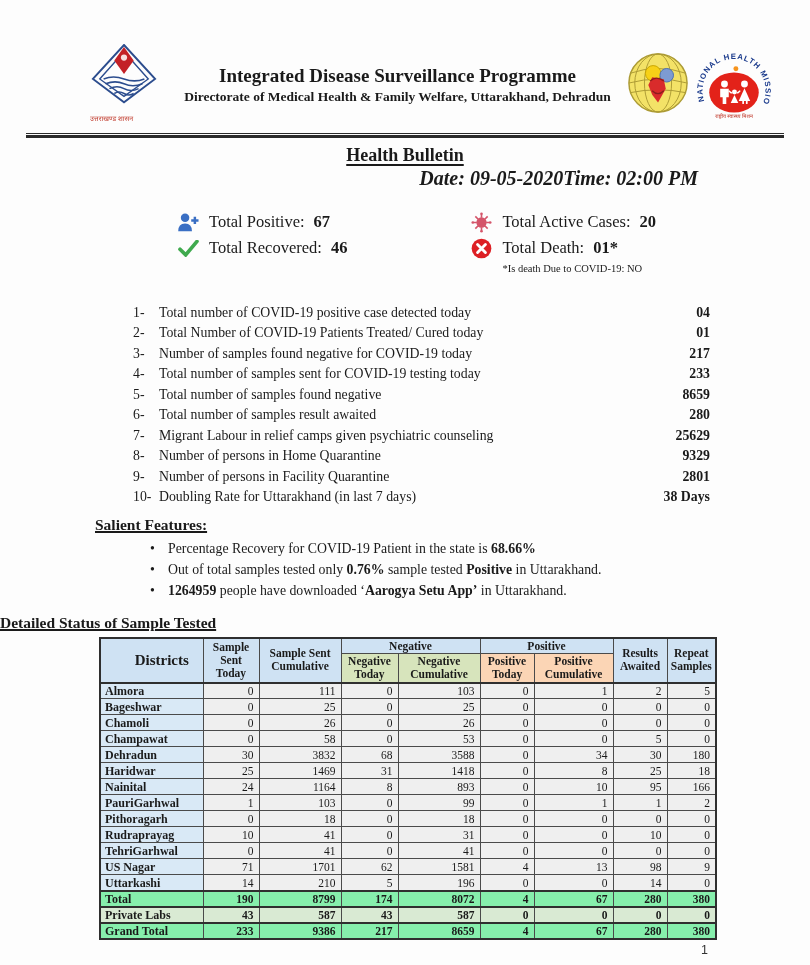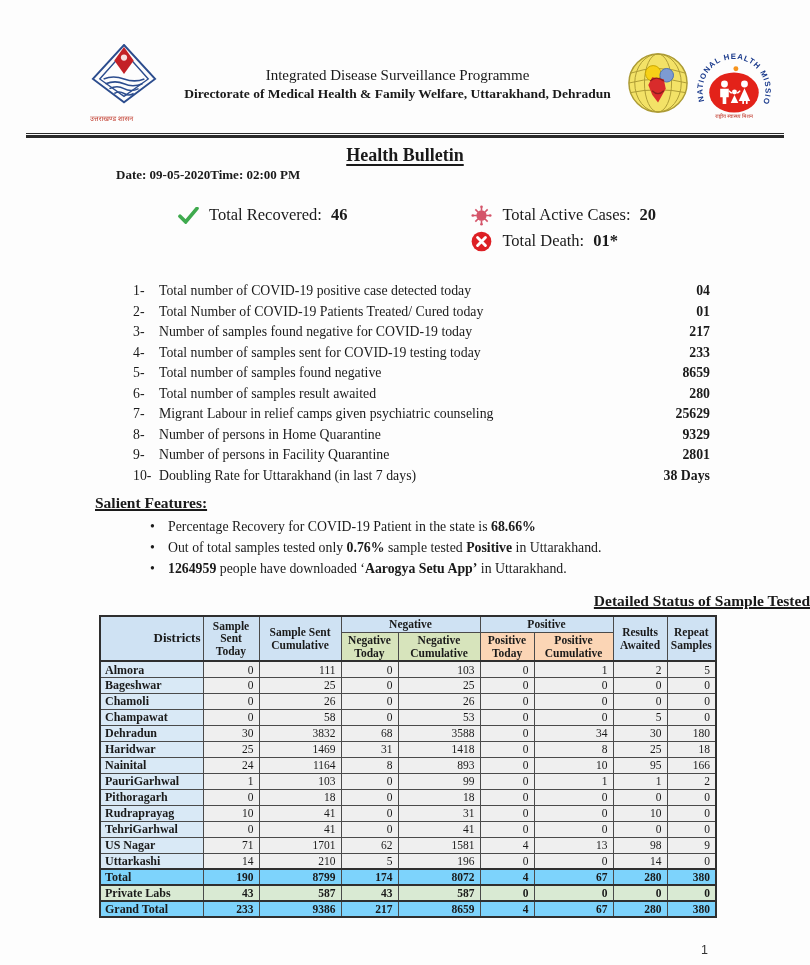--- a/index.html
+++ b/index.html
@@ -8,32 +8,32 @@
     position:relative; width:810px; height:965px; margin:0 auto;
     background:#fdfdfd; overflow:hidden;
     font-family:"Liberation Serif", serif; color:#1a1a1a;
   }
   
   .hdr { display:flex; align-items:center; padding:42px 22px 0 30px; }
   .logo-uk { margin-left:60px; width:78px; text-align:left; }
   .uk-caption { font-size:7px; color:#c0392b; white-space:nowrap; filter:blur(.3px); }
   .hdr-text { flex:1; text-align:center; padding:0 4px; }
   .hdr-title { font-size:21px; font-weight:bold; letter-spacing:.2px; }
-  .hdr-sub1 { font-size:15px; font-weight:normal; margin-top:3px; }
+  .hdr-sub1 { font-size:19px; font-weight:bold; margin-top:3px; }
   .hdr-sub2 { font-size:13.5px; font-weight:bold; margin-top:2px; }
   .hdr-logos { display:flex; align-items:center; gap:5px; margin-right:14px; }
   
   .rule { margin:9px 26px 0 26px; height:5px;
           border-top:1.5px solid #2b2b2b; border-bottom:3px solid #2b2b2b; }
   
   .bulletin-title { text-align:center; margin-top:7px; }
   .bulletin-title span { font-size:18px; font-weight:bold; text-decoration:underline;
                          text-decoration-thickness:2px; text-underline-offset:3px; }
-  .datetime-row { display:flex; justify-content:flex-start;
-                  padding:1px 112px 0 116px; font-size:13px; font-weight:bold; }
+  .datetime-row { display:flex; justify-content:flex-end;
+                  padding:1px 112px 0 116px; font-size:20px; font-weight:bold;font-style:italic; }
   
   .stats { display:flex; margin-top:19px; }
   .stats-col-left { margin-left:176px; }
   .stats-col-right { margin-left:122px; }
   .stat-row { display:flex; align-items:center; gap:9px; font-size:16.5px; line-height:26px; }
   .stat-row .icon { width:24px; display:flex; justify-content:center; }
   .stat-value { font-weight:bold; }
   .death-note { font-size:10.5px; line-height:13.5px; margin:1px 0 0 33px; width:262px; }
   
   .summary-list { margin:27px 100px 0 133px; font-size:13.8px; }
@@ -42,37 +42,37 @@
   .list-label { flex:1; }
   .list-value { font-weight:bold; text-align:right; }
   
   .salient { margin:8px 95px 0 95px; }
   .salient-heading { font-size:15.5px; font-weight:bold; text-decoration:underline;
                      text-decoration-thickness:1.5px; }
   .salient ul { list-style:none; margin-top:4px; padding-left:55px; }
   .bullet-item { font-size:13.8px; line-height:21px; }
   .bullet-dot { display:inline-block; width:18px; }
   
-  .table-title { text-align:right; margin-top:13px;padding-left:16px; }
+  .table-title { text-align:left; margin-top:13px; }
   .table-title span { font-size:15.5px; font-weight:bold; text-decoration:underline;
                       text-decoration-thickness:1.5px; }
   table { border-collapse:collapse; margin:5px 0 0 99px; table-layout:fixed;
           width:616px; font-size:11.5px; border:2px solid #2f2f2f; }
   th,td { border:1px solid #4a4a4a; }
   thead th { padding:1px 2px; line-height:12.8px; font-size:11.5px; text-align:center; }
   thead { border-bottom:2px solid #2f2f2f; }
-  .th-dist { text-align:right; padding-left:22px; font-size:13px; }
+  .th-dist { text-align:center; padding-left:22px; font-size:15px; }
   .h-blue  { background:#cfe2f3; }
   .h-green { background:#d7e4bc; }
   .h-peach { background:#fbd5b5; }
   tbody tr { height:16px; }
   tbody td { padding:0; line-height:14px; }
   td.dist { background:#d9e9f6; font-weight:bold; padding-left:4px; font-size:12px; }
   td.num  { background:#efefef; text-align:right; padding-right:5px; }
-  tr.kind-total td, tr.kind-total td.num   { background:#7dd3fc; font-weight:bold; }
+  tr.kind-total td, tr.kind-total td.num   { background:#86efac; font-weight:bold; }
   tr.kind-private td, tr.kind-private td.num { background:#d9ead3; font-weight:bold; }
   tr.kind-total, tr.kind-private { border-top:2px solid #2f2f2f; }
   
   .page-number { position:absolute; right:102px; bottom:8px; font-size:12.5px; color:#333;
                  font-family:"Liberation Sans", sans-serif; }
 </style>
 </head>
 <body>
 
 <div class="page">
@@ -139,20 +139,31 @@
   </div>
   <div class="datetime-row">
     <span>Date: 09-05-2020</span>
     <span>Time: 02:00 PM</span>
   </div>
 
   <div class="stats">
     <div class="stats-col-left">
       <div class="stat-row">
         <span class="icon">
+          <svg width="22" height="19" viewBox="0 0 15 13">
+            <circle cx="5.5" cy="3.2" r="2.9" fill="#3a6fc4"></circle>
+            <path d="M.8 12.5 Q.8 7.2 5.5 7.2 Q10.2 7.2 10.2 12.5 Z" fill="#3a6fc4"></path>
+            <path d="M12.2 2.6 v5 M9.7 5.1 h5" stroke="#3a6fc4" stroke-width="1.7"></path>
+          </svg>
+        </span>
+        <span>Total Positive:</span>
+        <span class="stat-value">67</span>
+      </div>
+      <div class="stat-row">
+        <span class="icon">
           <svg width="21" height="17" viewBox="0 0 14 12">
             <path d="M1 6.5 L5 10.5 L13 1" fill="none" stroke="#3faa4e" stroke-width="2.6" stroke-linecap="round"></path>
           </svg>
         </span>
         <span>Total Recovered:</span>
         <span class="stat-value">46</span>
       </div>
     </div>
     <div class="stats-col-right">
       <div class="stat-row">
@@ -174,20 +185,21 @@
       <div class="stat-row">
         <span class="icon">
           <svg width="21" height="21" viewBox="0 0 16 16">
             <circle cx="8" cy="8" r="7.5" fill="#dd2025"></circle>
             <path d="M5 5 L11 11 M11 5 L5 11" stroke="#fff" stroke-width="2.2" stroke-linecap="round"></path>
           </svg>
         </span>
         <span>Total Death:</span>
         <span class="stat-value">01*</span>
       </div>
+      <div class="death-note">*Is death Due to COVID-19: NO</div>
     </div>
   </div>
 
   <div class="summary-list">
       <div class="list-row">
         <span class="list-num">1-</span>
         <span class="list-label">Total number of COVID-19 positive case detected today</span>
         <span class="list-value">04</span>
       </div>
       <div class="list-row">

